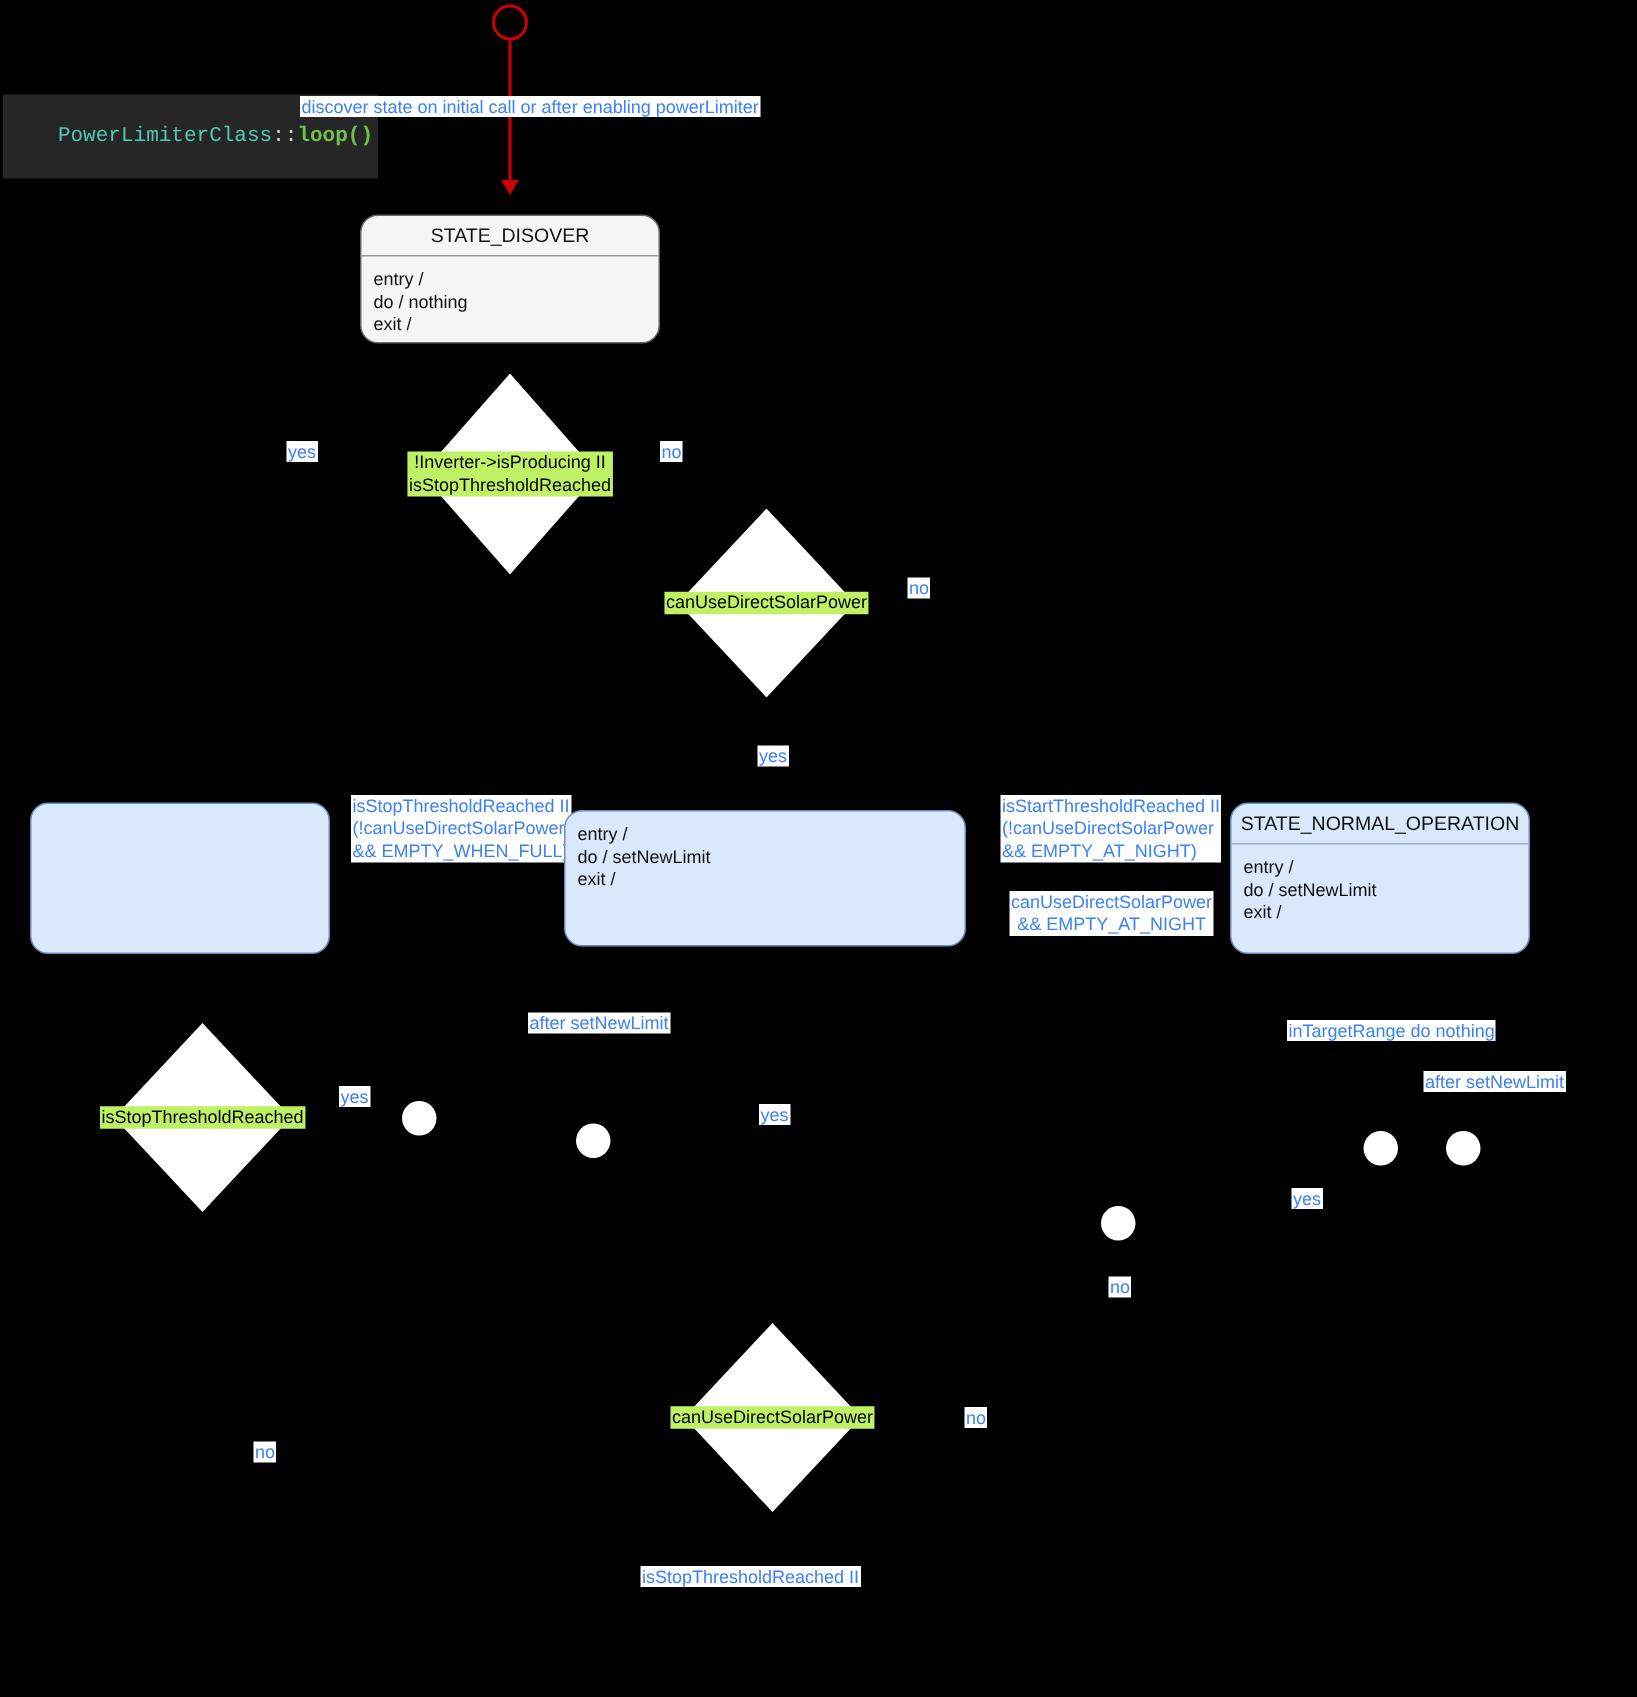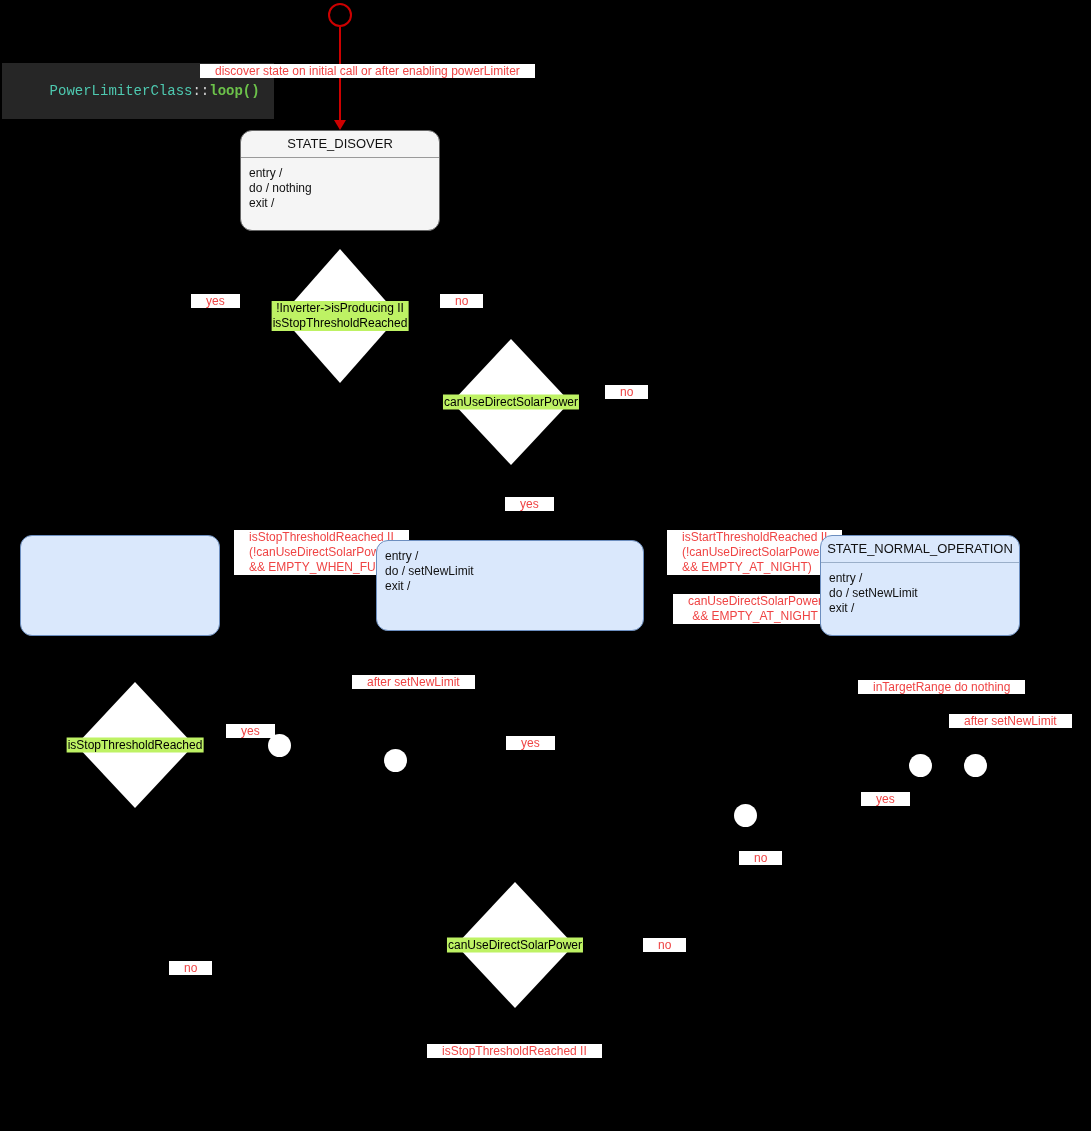--- a/index.html
+++ b/index.html
@@ -16,36 +16,36 @@
     font-family: "Liberation Sans", sans-serif;
   }
 
   
   .code-title {
     position: absolute;
     font-family: "Liberation Mono", "DejaVu Sans Mono", monospace;
     font-size: 14px;
     line-height: 18px;
     background: #262626;
-    padding: 1px 14px;
+    padding: 1px 3px;
     white-space: pre;
   }
   .code-title .cls { color: #4ec9b0; }
   .code-title .sep { color: #d4d4d4; }
   .code-title .fn  { color: #6cc24a; font-weight: bold; }
 
   
   .edge-label {
     position: absolute;
     background: #ffffff;
-    color: #ef4444;
+    color: #3b82f6;
     font-size: 12px;
     line-height: 14px;
     white-space: pre;
-    padding: 0 15px;
+    padding: 0 1px;
   }
   .edge-label.multi { line-height: 15px; }
   .edge-label.center { text-align: center; }
 
   
   .state-box {
     position: absolute;
     border: 1px solid #6c8ebf;
     border-radius: 12px;
     background: #dae8fc;
@@ -131,21 +131,21 @@
 
   <div class="code-title" style="left:2px; top:63px;">
     <span class="cls">PowerLimiterClass</span><span class="sep">::</span><span class="fn">loop()</span>
   </div>
 
   <div class="start-node" style="left:328px; top:3px; width:24px; height:24px;"></div>
   <div class="arrow-line" style="left:339px; top:27px; width:2px; height:95px;"></div>
   <div class="arrow-head" style="left:334px; top:120px;"></div>
   <div class="edge-label" style="left:200px; top:64px;">discover state on initial call or after enabling powerLimiter</div>
 
-  <div class="state-box neutral" style="left:240px; top:130px; width:200px; height:101px;">
+  <div class="state-box neutral" style="left:240px; top:143px; width:200px; height:86px;">
     <div class="state-title">STATE_DISOVER</div>
     <div class="state-body"><span>entry /</span>
 <span>do / nothing</span>
 <span>exit /</span></div>
   </div>
 
   <div class="diamond-wrap" style="left:281px; top:249px; width:118px; height:134px;">
     <div class="diamond-shape"></div>
     <div class="diamond-text"><span>!Inverter-&gt;isProducing II</span>
 <span>isStopThresholdReached</span></div>

